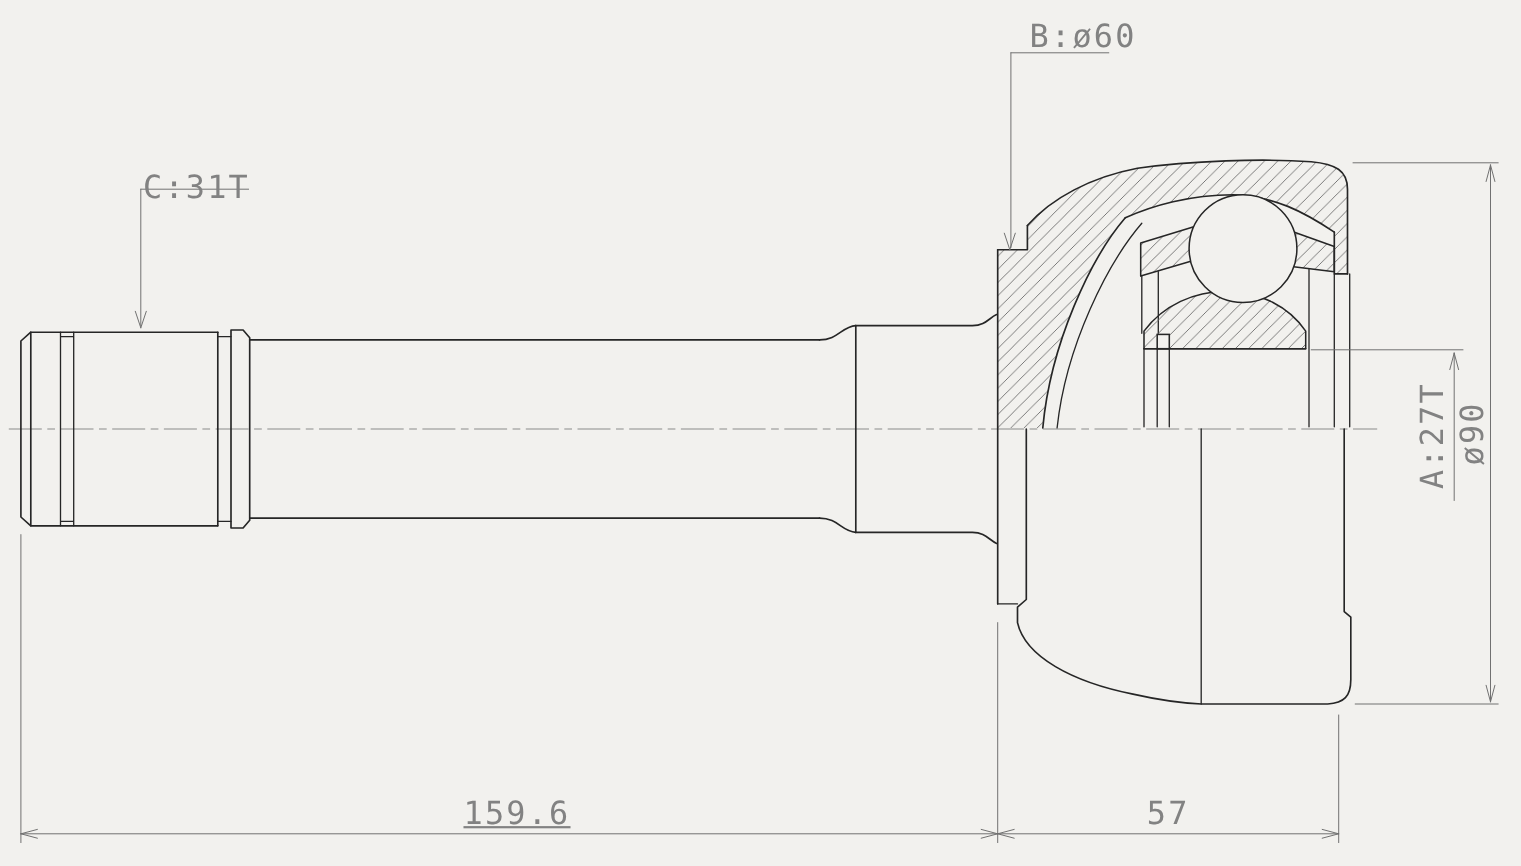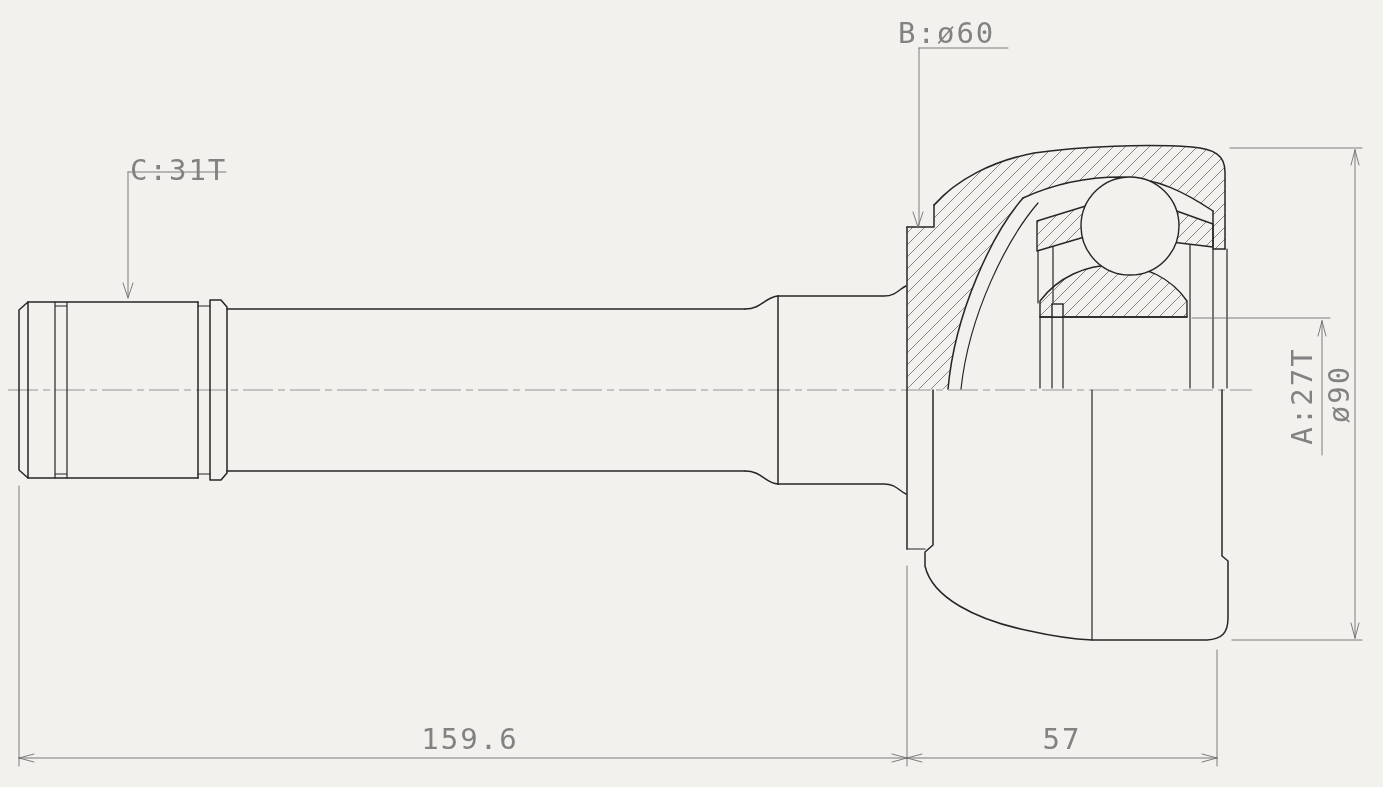--- a/index.html
+++ b/index.html
@@ -118,22 +118,22 @@
       <path class="thinline" d="M19,486 V766 M907,566 V766 M1217,650 V766"></path>
       <path class="thinline" d="M19,758 H907 M907,758 H1217"></path>
       <path class="thinline" d="M19,758 L34,754 M19,758 L34,762"></path>
       <path class="thinline" d="M907,758 L892,754 M907,758 L892,762 M907,758 L922,754 M907,758 L922,762"></path>
       <path class="thinline" d="M1217,758 L1202,754 M1217,758 L1202,762"></path>
     </g>
   </svg>
 
   <div class="dim-label" style="left:130px;top:156px;">C:31T</div>
 
-  <div class="dim-label" style="left:898px;top:19px;">B:ø60</div>
+  <div class="dim-label" style="left:936px;top:19px;">B:ø60</div>
 
   <div class="dim-label rot" style="left:1302px;top:396px;">A:27T</div>
 
   <div class="dim-label rot" style="left:1339px;top:394px;">ø90</div>
 
-  <div class="dim-label ctr" style="left:470px;top:754px;">159.6</div>
+  <div class="dim-label ctr" style="left:470px;top:754px;text-decoration:underline;">159.6</div>
 
   <div class="dim-label ctr" style="left:1062px;top:754px;text-align:right;">57</div>
 </div>
 
 </body></html>

